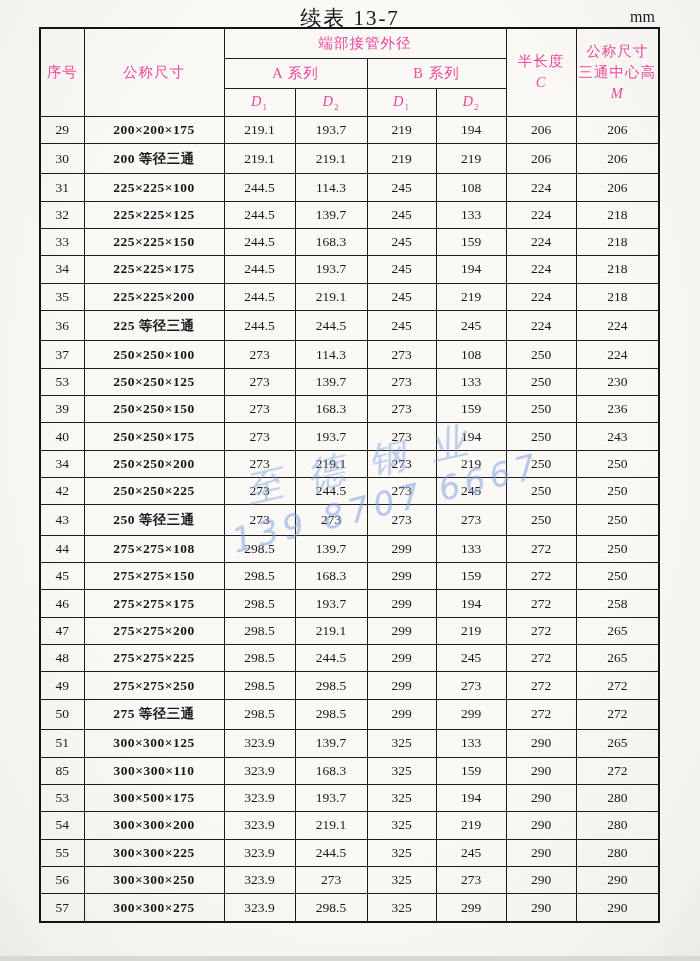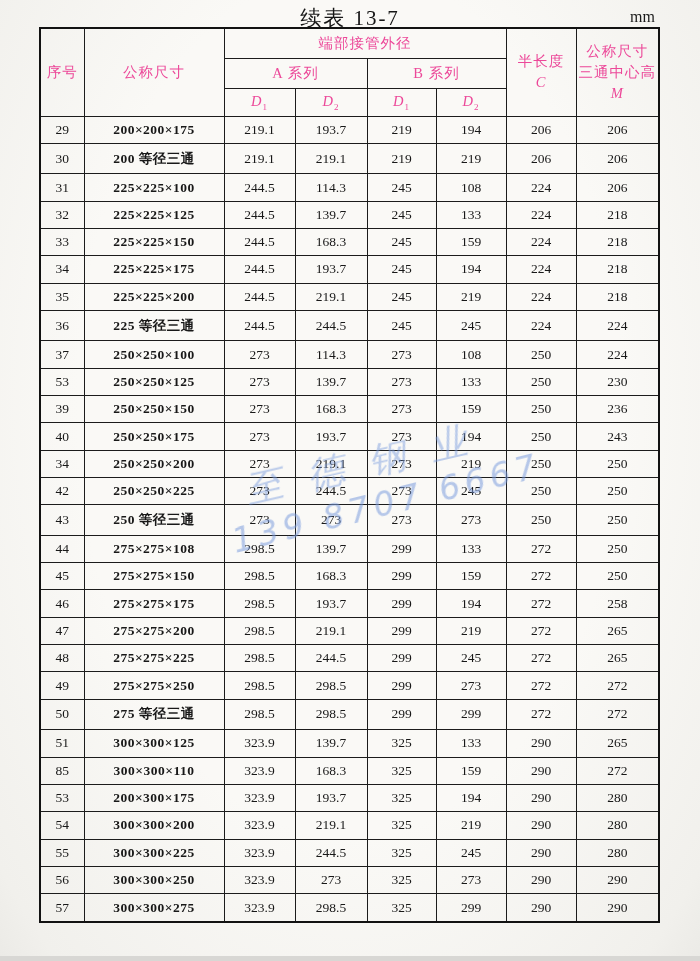--- a/index.html
+++ b/index.html
@@ -356,21 +356,21 @@
           <td class="c-size">300×300×110</td>
           <td>323.9</td>
           <td>168.3</td>
           <td>325</td>
           <td>159</td>
           <td>290</td>
           <td>272</td>
         </tr>
         <tr>
           <td>53</td>
-          <td class="c-size">200×300×175</td>
+          <td class="c-size">300×500×175</td>
           <td>323.9</td>
           <td>193.7</td>
           <td>325</td>
           <td>194</td>
           <td>290</td>
           <td>280</td>
         </tr>
         <tr>
           <td>54</td>
           <td class="c-size">300×300×200</td>

